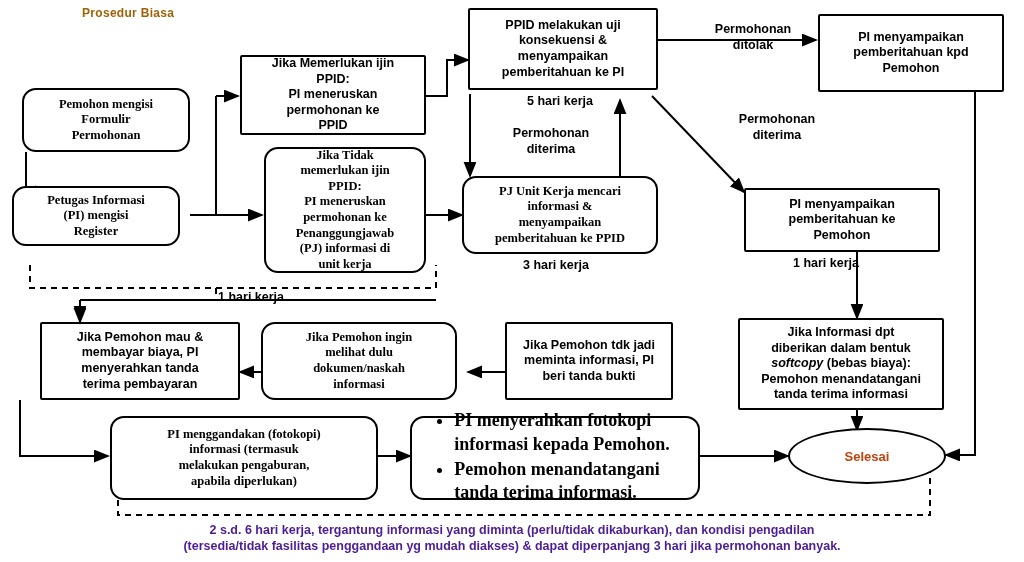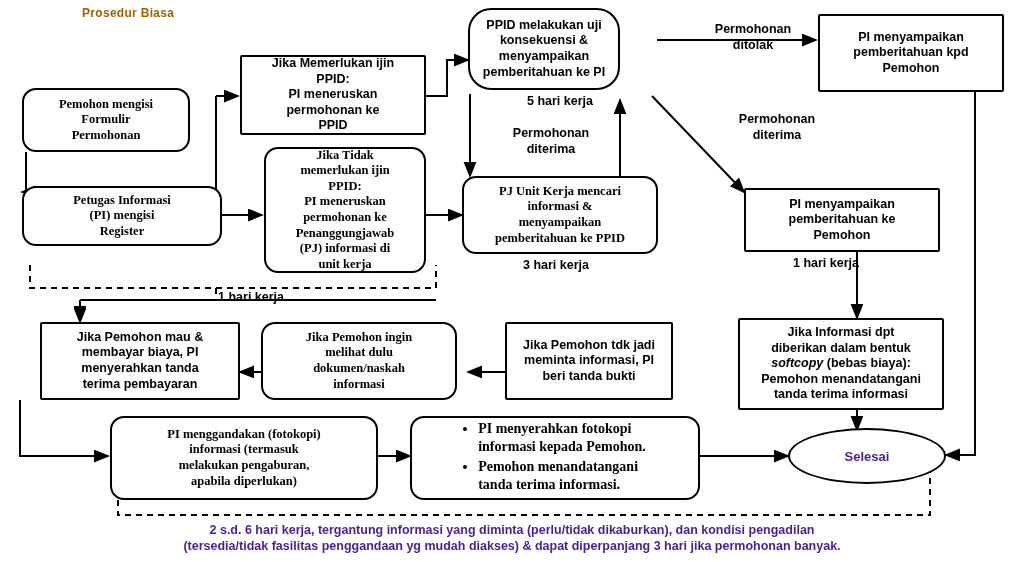--- a/index.html
+++ b/index.html
@@ -44,21 +44,21 @@
     position: absolute;
     box-sizing: border-box;
     border: 2px solid #000;
     border-radius: 50%;
     background: #fff;
     display: flex;
     align-items: center;
     justify-content: center;
     font-weight: bold;
     font-size: 13px;
-    color: #4c1d95;
+    color: #c2410c;
   }
   .label {
     position: absolute;
     font-weight: bold;
     font-size: 12.5px;
     line-height: 1.25;
     color: #000;
     text-align: center;
     white-space: pre-line;
   }
@@ -76,21 +76,21 @@
   svg.wires {
     position: absolute;
     left: 0; top: 0;
     width: 1024px;
     height: 562px;
     pointer-events: none;
   }
   .bullets {
     text-align: left;
     font-weight: bold;
-    font-size: 14px;
+    font-size: 18px;
     line-height: 1.3;
     padding-left: 14px;
     margin: 0;
   }
   .bullets li { margin: 0 0 2px 0; }
   .italic { font-style: italic; }
 </style>
 </head>
 <body>
 
@@ -167,21 +167,21 @@
       <path d="M20,400 L20,400" marker-end="none"></path>
     </g>
   </svg>
 
   <div class="box round" style="left:22px; top:88px; width:168px; height:64px;">
     <span class="inner">Pemohon mengisi
 Formulir
 Permohonan</span>
   </div>
 
-  <div class="box round" style="left:22px; top:186px; width:200px; height:60px;align-items:center;">
+  <div class="box round" style="left:12px; top:186px; width:168px; height:60px;align-items:center;">
     <span class="inner">Petugas Informasi
 (PI) mengisi
 Register</span>
   </div>
 
   <div class="box sharp" style="left:240px; top:55px; width:186px; height:80px;">
     <span class="inner">Jika Memerlukan ijin
 PPID:
 PI meneruskan
 permohonan ke
@@ -192,21 +192,21 @@
     <span class="inner">Jika Tidak
 memerlukan ijin
 PPID:
 PI meneruskan
 permohonan ke
 Penanggungjawab
 (PJ) informasi di
 unit kerja</span>
   </div>
 
-  <div class="box sharp" style="left:468px; top:8px; width:152px; height:82px;border-radius:23px;">
+  <div class="box sharp" style="left:468px; top:8px; width:190px; height:82px;">
     <span class="inner">PPID melakukan uji
 konsekuensi &amp;
 menyampaikan
 pemberitahuan ke PI</span>
   </div>
 
   <div class="box sharp" style="left:818px; top:14px; width:186px; height:78px;">
     <span class="inner">PI menyampaikan
 pemberitahuan kpd
 Pemohon</span>

